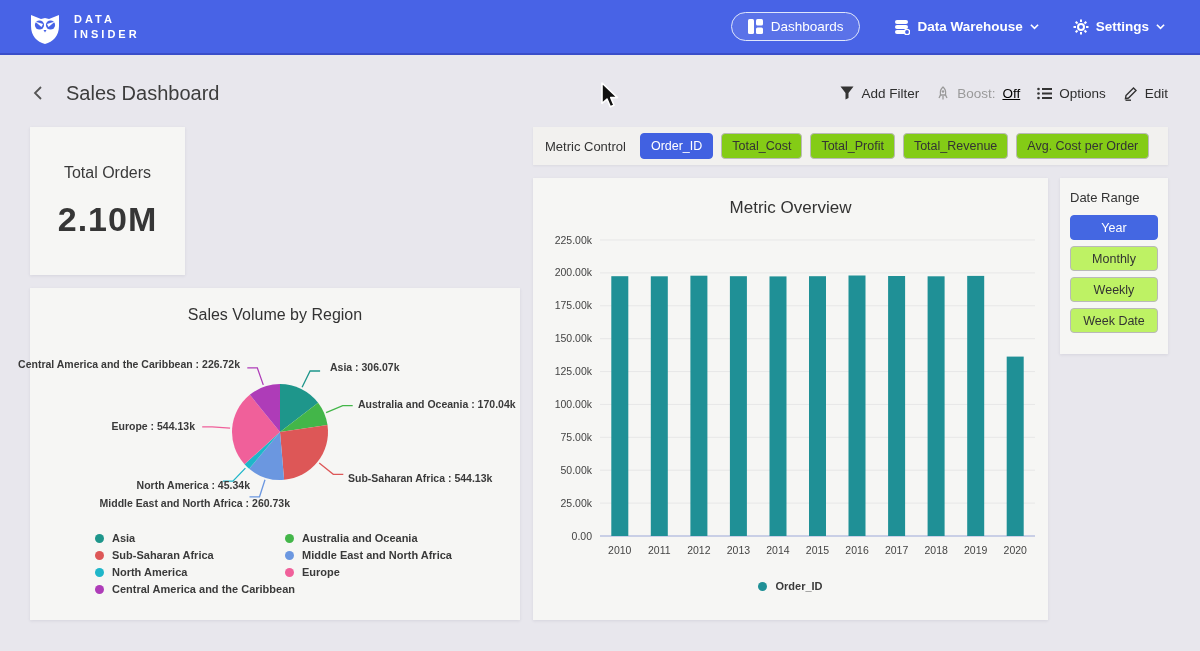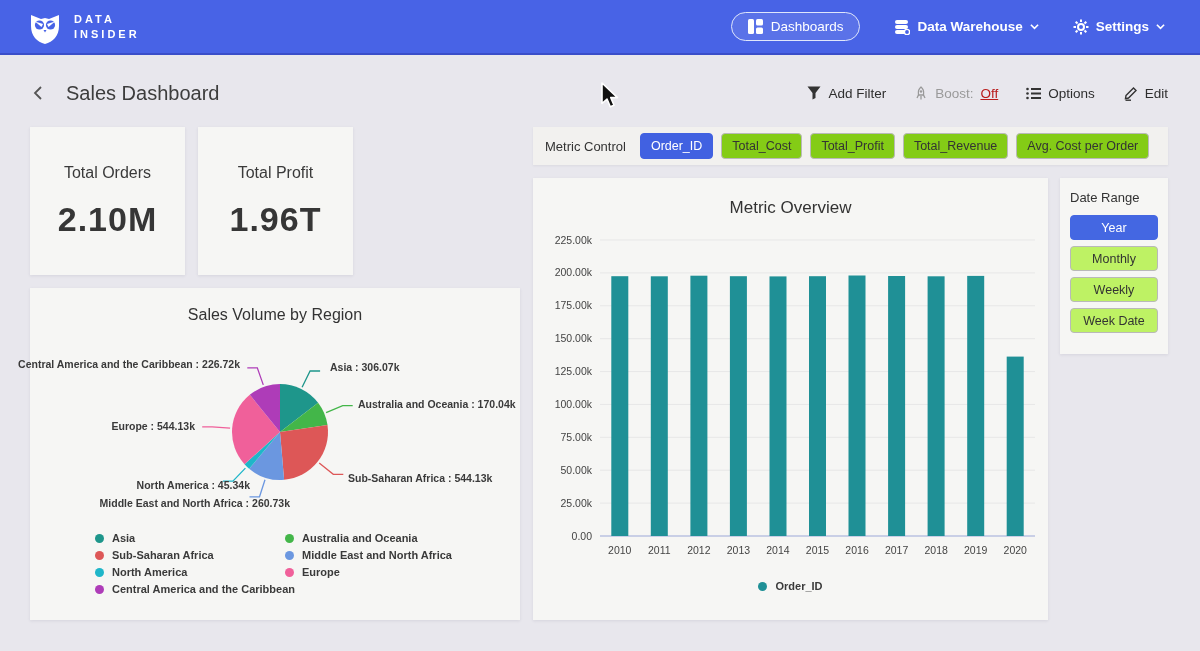--- a/index.html
+++ b/index.html
@@ -28,24 +28,24 @@
   }
   .nav-item { display:flex; align-items:center; gap:7px; color:#fff; font-size:13.5px; font-weight:bold; cursor:pointer; }
   .chev { width:9px; height:9px; }
   
   .subheader {
     position:absolute; top:76px; left:30px; width:1138px; height:34px;
     display:flex; align-items:center;
   }
   .back-btn { width:18px; height:18px; margin-right:18px; cursor:pointer; }
   .page-title { font-size:20px; font-weight:500; color:#3d3d3d; }
-  .sub-actions { margin-left:auto; display:flex; align-items:center; gap:28px; }
+  .sub-actions { margin-left:auto; display:flex; align-items:center; gap:17px; }
   .action { display:flex; align-items:center; gap:7px; font-size:13.5px; font-weight:500; color:#2e2e2e; cursor:pointer; }
   .action.disabled { color:#9a9a9a; cursor:default; }
-  .boost-off { color:#b91c1c;text-decoration:underline; }
+  .boost-off { color:#000000;text-decoration:underline; }
   
   .card { background:#f6f6f4; box-shadow:0 1px 3px rgba(60,60,90,0.10); }
   
   .kpi-row { position:absolute; top:127px; left:30px; width:490px; display:flex; gap:13px; }
   .kpi { width:155px; height:148px; display:flex; flex-direction:column; align-items:center; justify-content:center; gap:18px; }
   .kpi-label { font-size:16px; color:#3a3a3a; }
   .kpi-value { font-size:34px; font-weight:bold; color:#363636; letter-spacing:1px; }
   
   .pie-card { position:absolute; top:288px; left:30px; width:490px; height:332px; }
   .pie-title { text-align:center; font-size:16px; font-weight:500; color:#333; padding-top:18px; }
@@ -185,24 +185,20 @@
       </svg>
       <span>Edit</span>
     </div>
   </div>
 </div>
 
 <div class="kpi-row">
   <div class="card kpi">
     <div class="kpi-label">Total Orders</div>
     <div class="kpi-value">2.10M</div>
-  </div>
-  <div class="card kpi">
-    <div class="kpi-label">Total Profit</div>
-    <div class="kpi-value">1.96T</div>
   </div>
 </div>
 
 <div class="card pie-card">
   <div class="pie-title">Sales Volume by Region</div>
   <svg id="pie-svg" width="490" height="215" viewBox="0 0 490 215">
       <path d="M250,89 L250.0,41.0 A48,48 0 0 1 288.1,59.8 Z" fill="#1e968b"></path>
       <polyline points="272.1,44.2 280.1,28.0 290.1,28.0" fill="none" stroke="#1e968b" stroke-width="1.3"></polyline>
       <path d="M250,89 L288.1,59.8 A48,48 0 0 1 297.5,82.1 Z" fill="#43b649"></path>
       <polyline points="296.1,69.6 312.7,62.6 322.7,62.6" fill="none" stroke="#43b649" stroke-width="1.3"></polyline>

